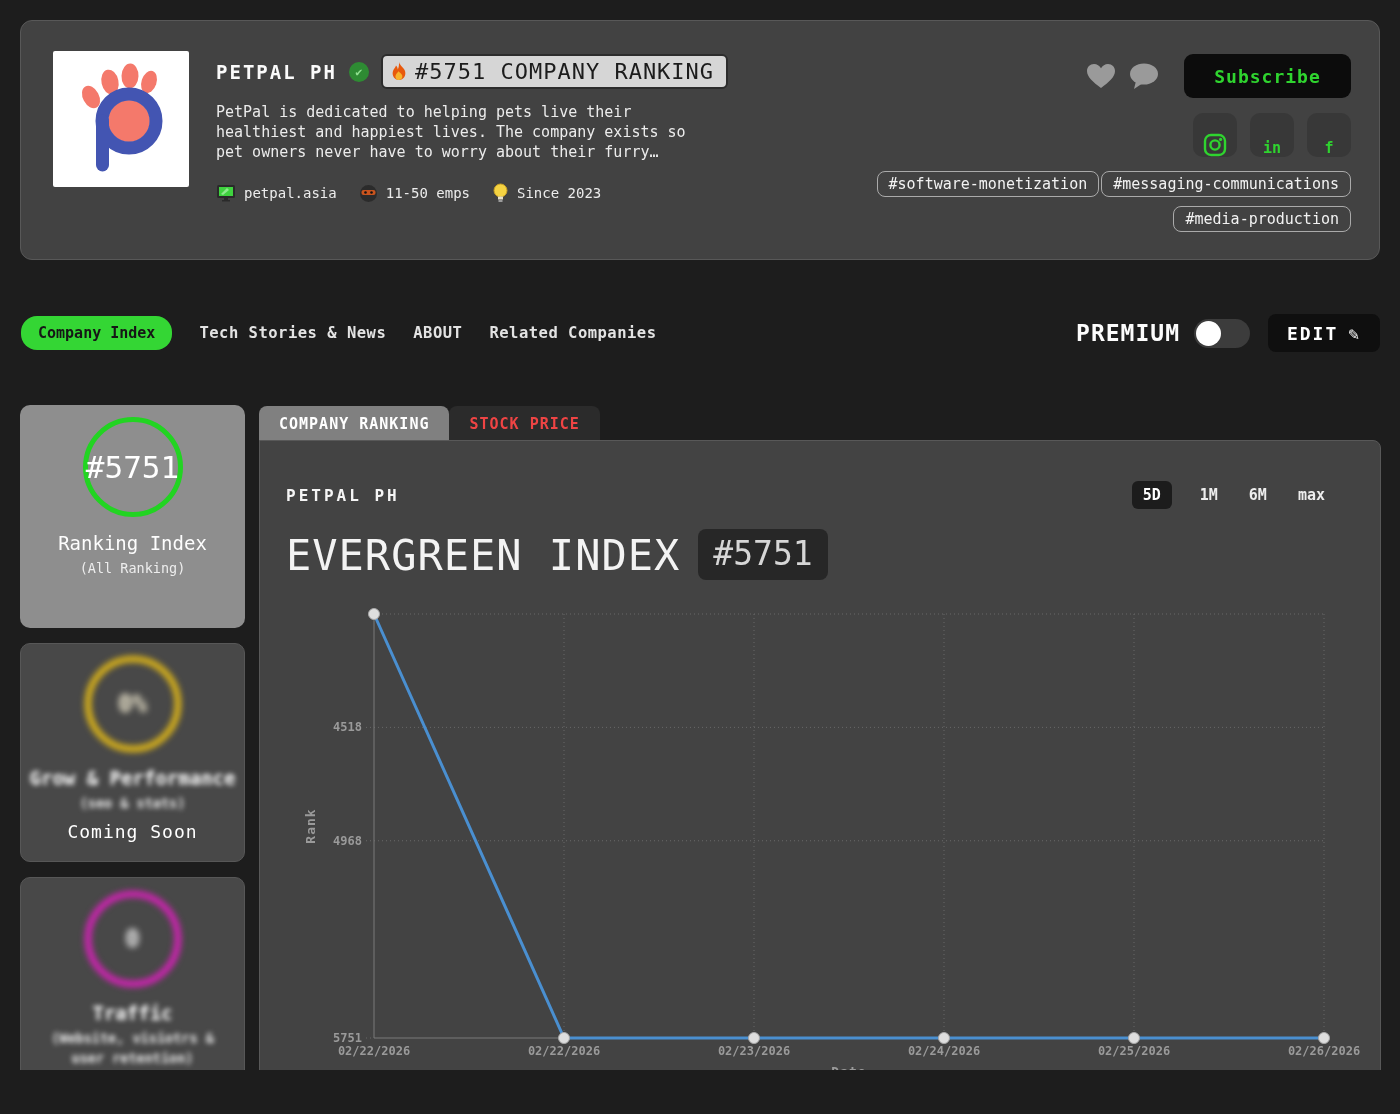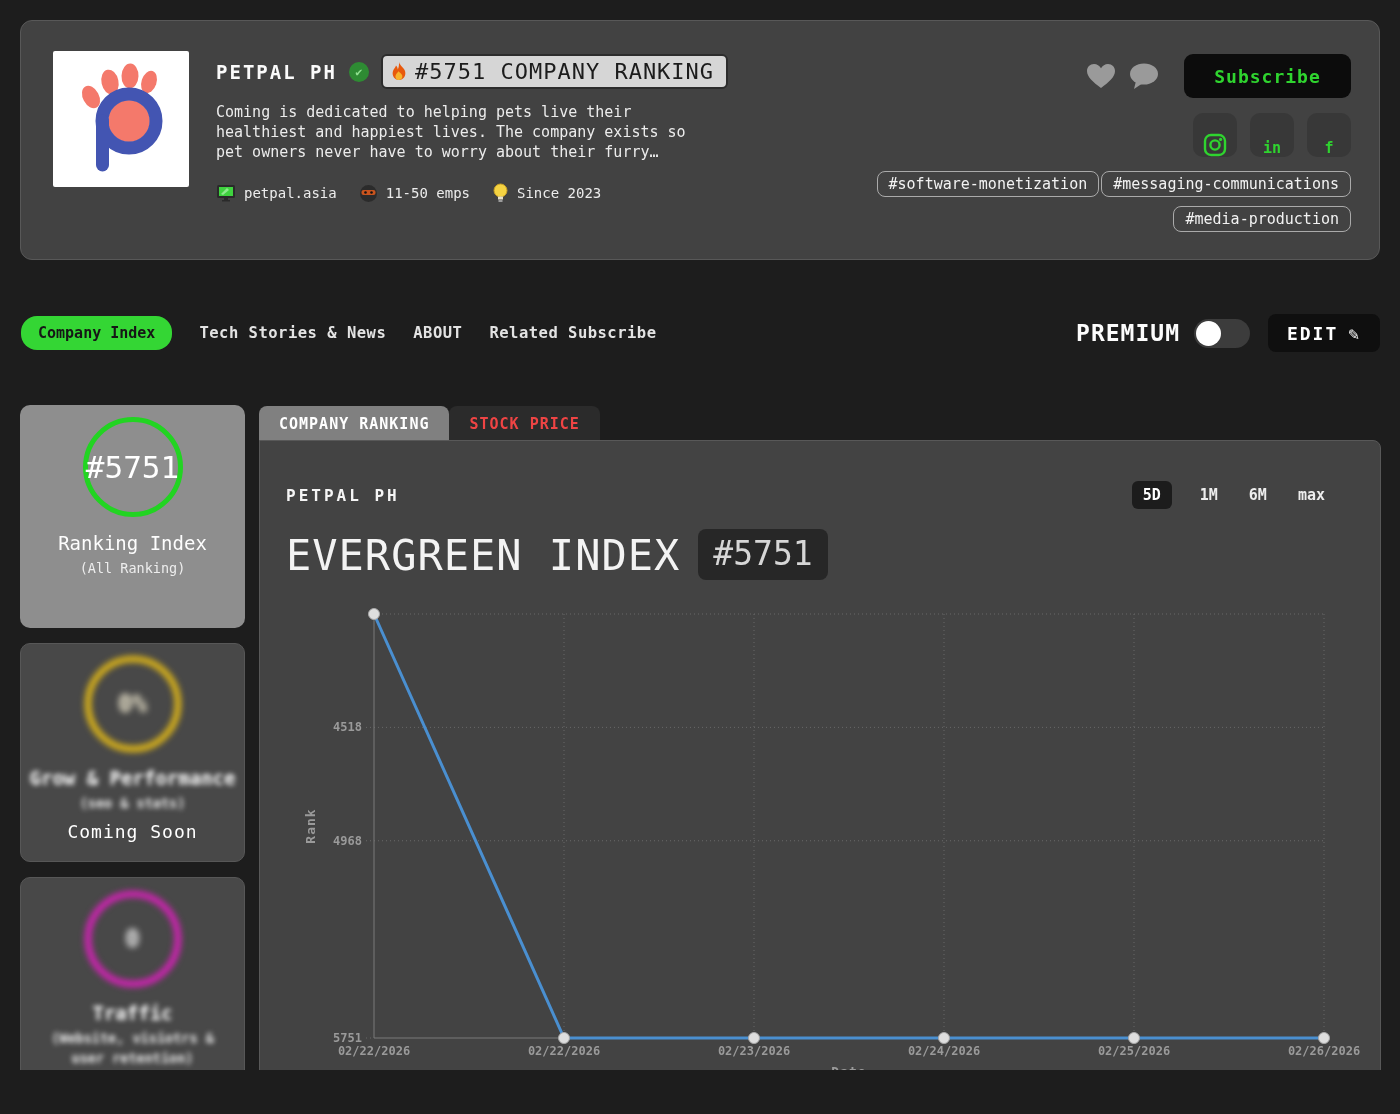--- a/index.html
+++ b/index.html
@@ -102,21 +102,21 @@
         <span class="verified">✔</span>
         <span class="rank-badge">
           <svg width="16" height="19" viewBox="0 0 16 19">
             <path d="M8 0 C9 4 13 5.5 14 9 C15.4 13.5 12.5 18 8 18 C3.5 18 0.6 13.5 2 9 C2.7 6.8 4.4 5.6 5 3.5 C6.3 5 6.8 6 6.7 7.6 C7.8 5.6 8.2 2.5 8 0 Z" fill="#e8590c"></path>
             <path d="M8 18 C5.4 18 3.8 15.6 4.7 13.2 C5.3 11.6 6.6 10.9 7.4 9.3 C8.5 10.6 11 11.9 11.3 13.8 C11.7 16 10.2 18 8 18 Z" fill="#f7b32b"></path>
           </svg>
           <span>#5751 COMPANY RANKING</span>
         </span>
       </div>
       <div class="desc">
-        <div>Coming is dedicated to helping pets live their</div>
+        <div>PetPal is dedicated to helping pets live their</div>
         <div>healthiest and happiest lives. The company exists so</div>
         <div>pet owners never have to worry about their furry…</div>
       </div>
       <div class="meta-row">
         <span class="meta-item">
           <svg width="20" height="18" viewBox="0 0 20 18">
             <rect x="1" y="1" width="18" height="13" rx="1.5" fill="#2a2a2a"></rect>
             <rect x="3" y="3" width="14" height="9" fill="#3fd23f"></rect>
             <path d="M5 10 L11 4 L13 6 L7 11 Z" fill="#8cea8c"></path>
             <rect x="8" y="14" width="4" height="2" fill="#2a2a2a"></rect>
@@ -183,21 +183,21 @@
           <button class="tag-pill">#media-production</button>
         </div>
       </div>
     </div>
   </div>
 
   <div class="nav-row">
     <button class="nav-pill">Company Index</button>
     <button class="nav-link">Tech Stories &amp; News</button>
     <button class="nav-link">ABOUT</button>
-    <button class="nav-link">Related Subscribe</button>
+    <button class="nav-link">Related Companies</button>
     <div class="nav-right">
       <span class="premium-label">PREMIUM</span>
       <div class="toggle">
         <div class="toggle-knob"></div>
       </div>
       <button class="edit-btn">
         <span>EDIT</span>
         <span>✎</span>
       </button>
     </div>

